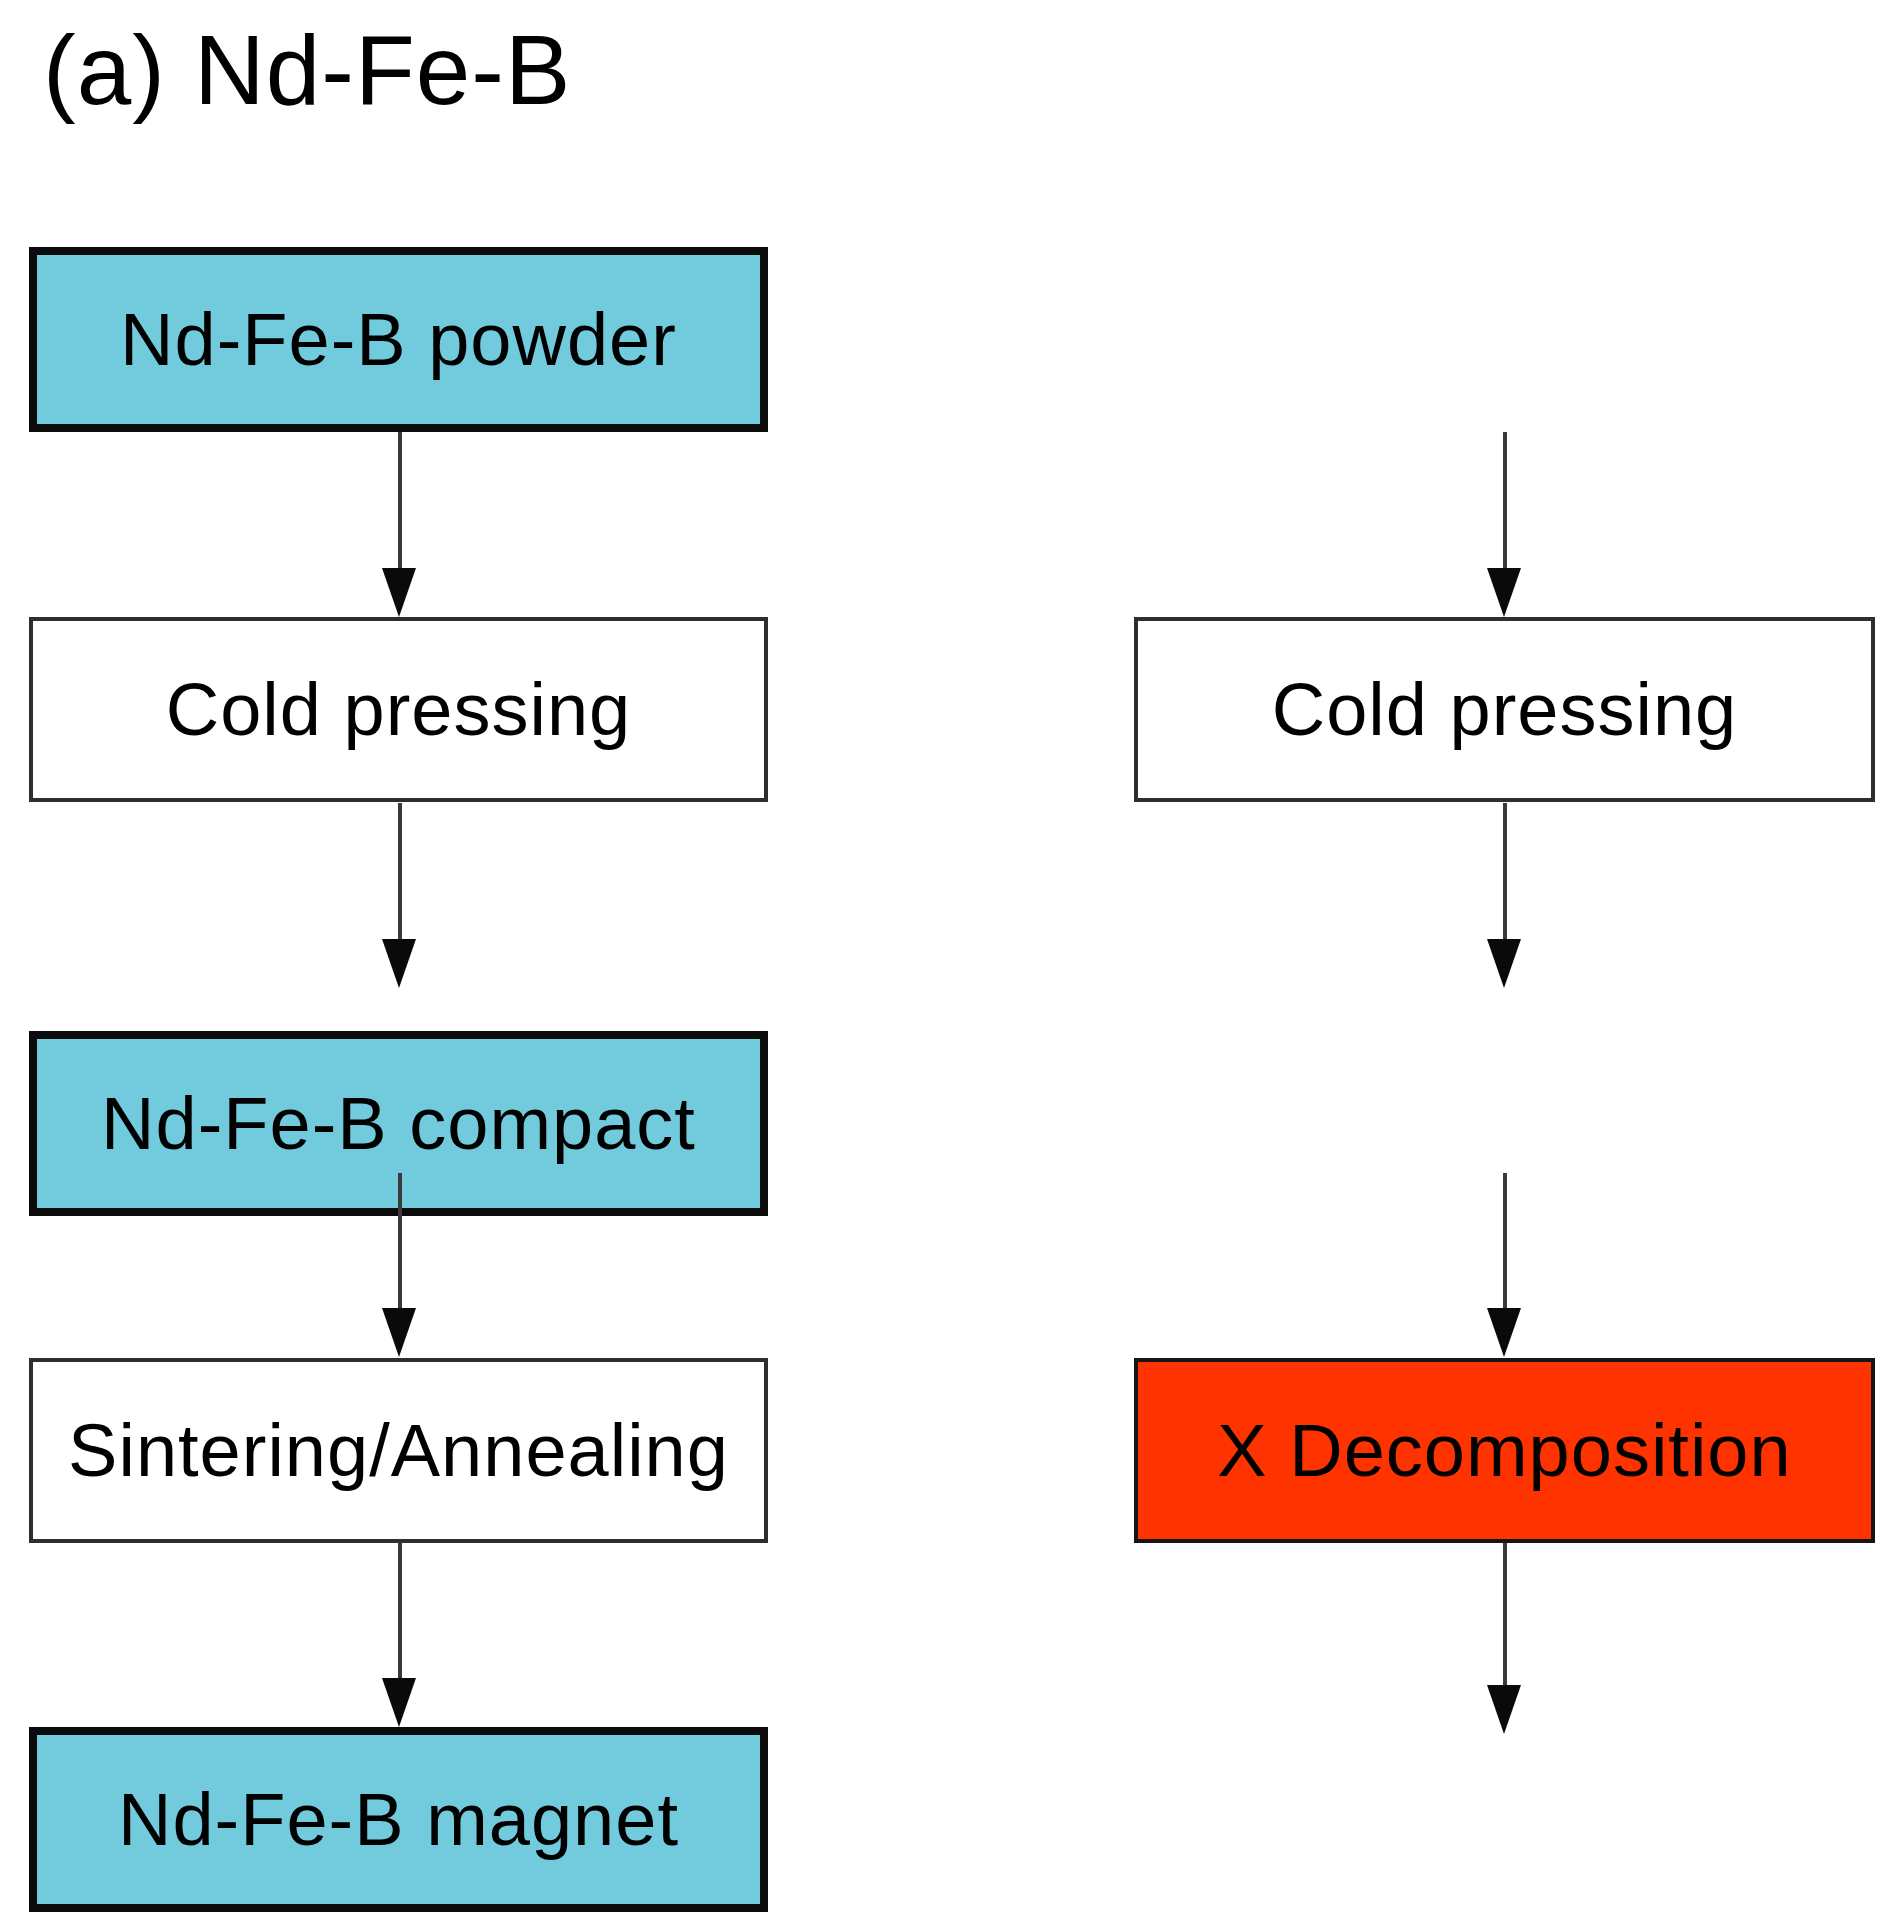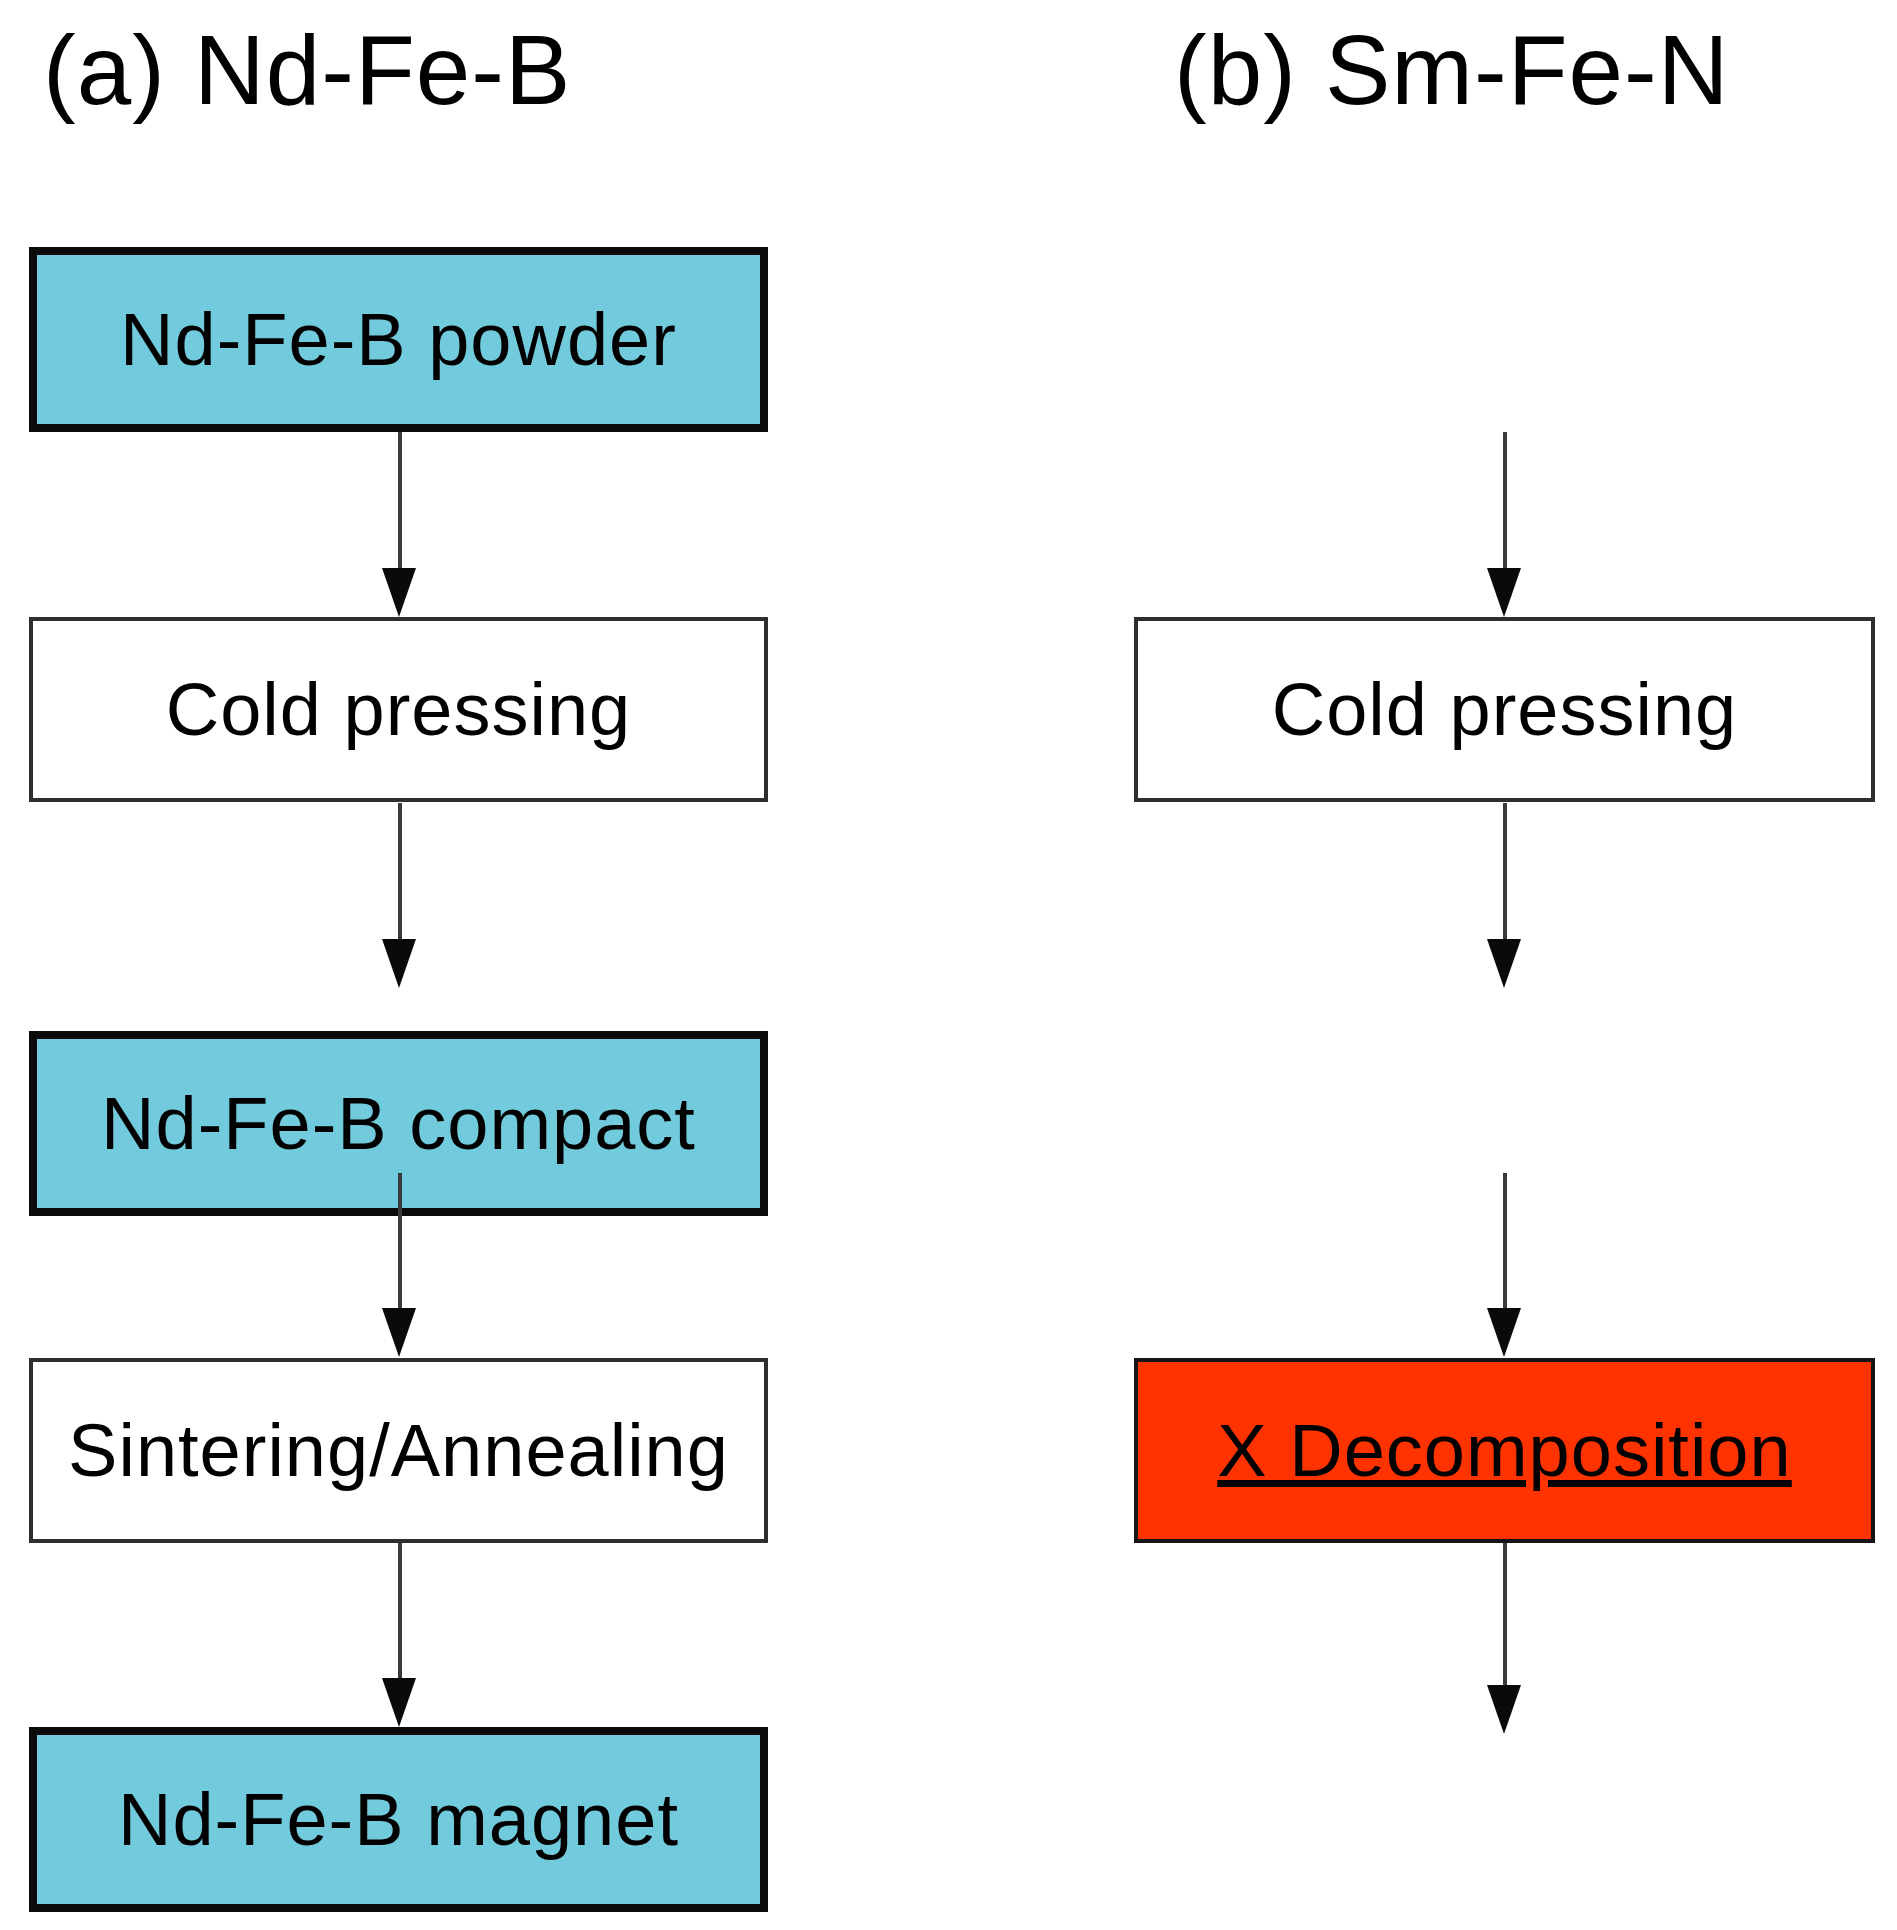--- a/index.html
+++ b/index.html
@@ -35,21 +35,21 @@
     width:739px;height:185px;
     box-sizing:border-box;
     display:flex;align-items:center;justify-content:center;
     font-size:74px;
     letter-spacing:1px;
     white-space:nowrap;
     text-align:center;
   }
   .box.material{background:var(--material-fill);border:8.8px solid var(--box-border);}
   .box.process{background:var(--process-fill);border:4.9px solid #2E2E2E;}
-  .box.warning{background:var(--warning-fill);border:4.9px solid #151515;text-decoration:underline;}
+  .box.warning{background:var(--warning-fill);border:4.9px solid #151515;}
   .arrow{position:absolute;width:0;}
   .arrow .line{
     position:absolute;left:-2px;top:0;width:3.9px;
     height:calc(100% - 49px);
     background:var(--arrow-line);
   }
   .arrow .head{
     position:absolute;bottom:0;left:-17.6px;
     width:0;height:0;
     border-left:17.6px solid transparent;
@@ -97,21 +97,20 @@
 
   <div class="arrow" style="left:400px;top:1543px;height:184px;">
     <div class="line"></div>
     <div class="head"></div>
   </div>
 
   <div class="box material" style="left:29px;top:1727px;">
     <span>Nd-Fe-B magnet</span>
   </div>
 
-  <div class="col-title" style="left:1174px;top:13.7px;">(b) Sm-Fe-N</div>
 
 
   <div class="arrow" style="left:1505px;top:432px;height:185px;">
     <div class="line"></div>
     <div class="head"></div>
   </div>
 
   <div class="box process" style="left:1134px;top:617px;width:741px;">
     <span>Cold pressing</span>
   </div>

